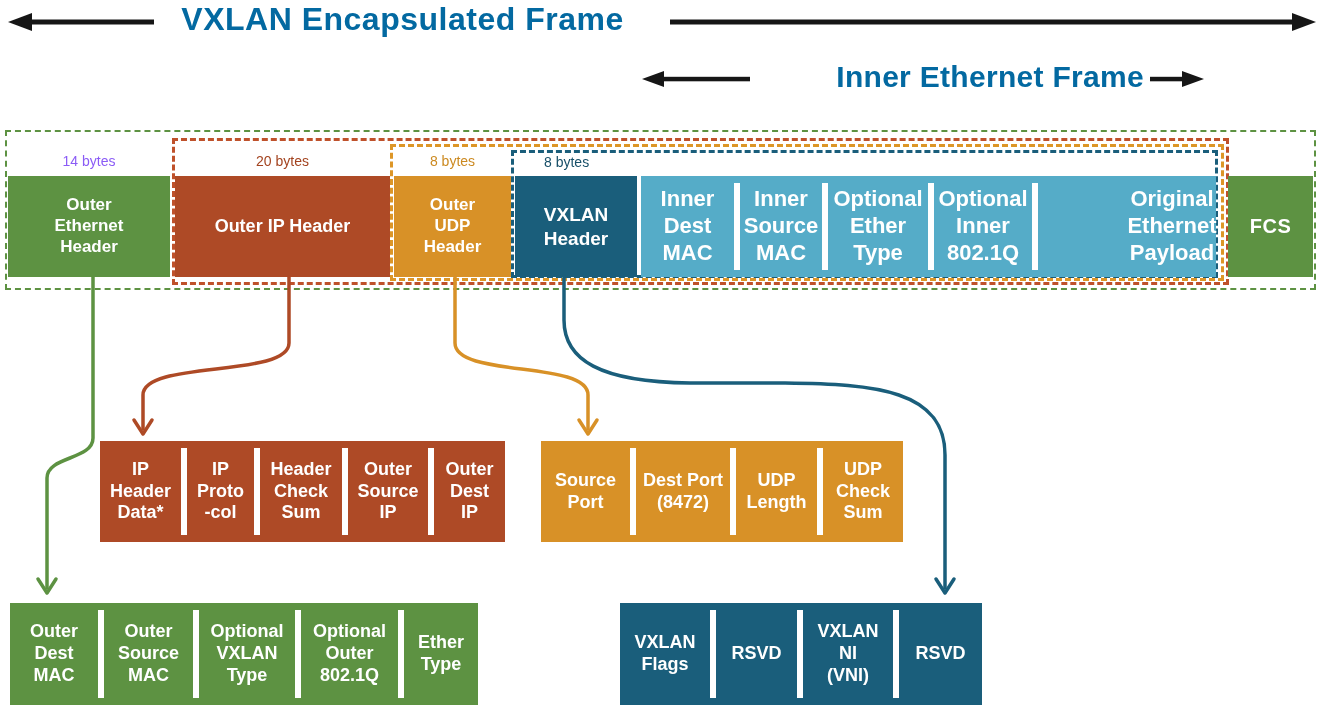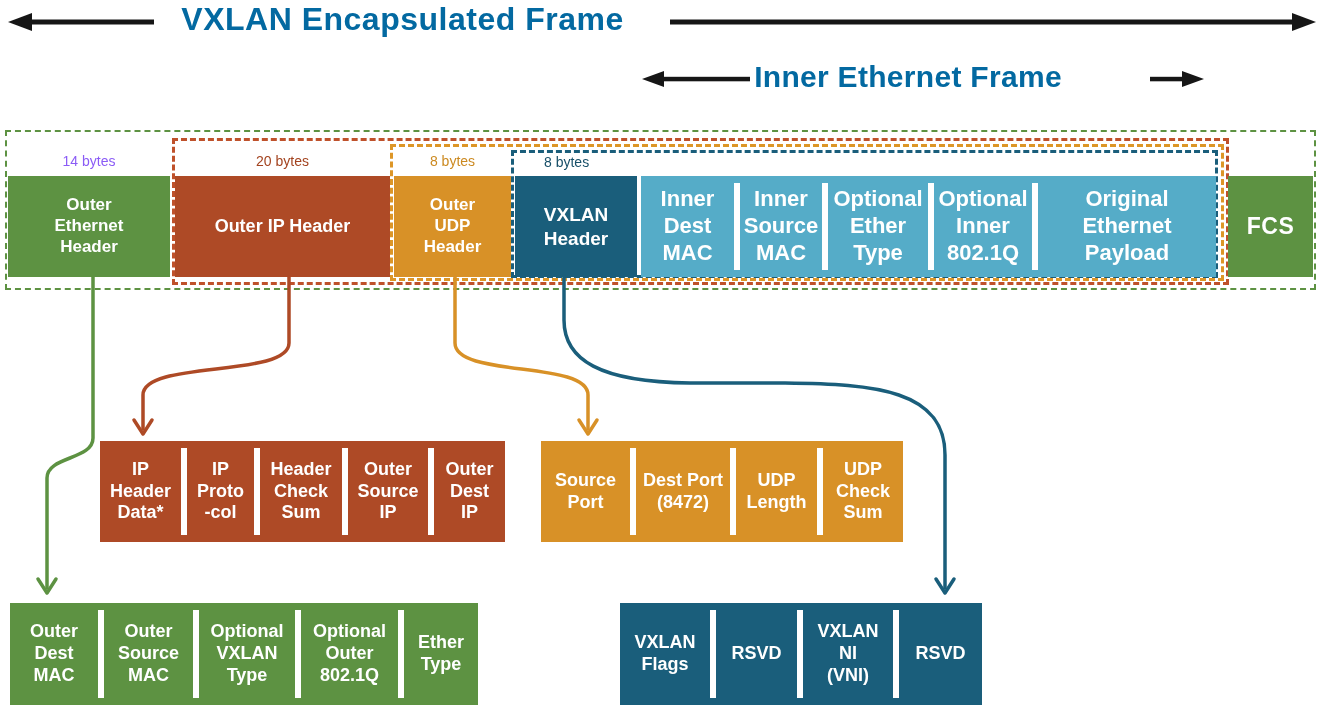--- a/index.html
+++ b/index.html
@@ -35,21 +35,21 @@
   .bg-teal{background:#1a5e7b;}
   .bg-blue{background:#55acc8;}
   .cell{
     position:absolute;top:0;bottom:0;display:flex;align-items:center;justify-content:center;
     color:#ffffff;font-weight:bold;text-align:center;white-space:pre-line;line-height:1.22;
   }
   .row{position:absolute;}
   .row .cell{font-size:18px;}
   .bluecells .cell{font-size:22px;}
   .divider{position:absolute;top:7px;bottom:7px;width:6px;background:#ffffff;}
-  .fcs-block{font-size:23px;letter-spacing:.5px;}
+  .fcs-block{font-size:20px;letter-spacing:.5px;}
   svg{display:block;}
   #arrow-overlay{position:absolute;left:0;top:0;z-index:6;pointer-events:none;}
 </style>
 </head>
 <body>
 
 <div id="canvas">
 
   <svg class="abs" style="left:6px;top:12px;" width="148" height="20">
     <polygon points="2,10 26,1 26,19" fill="#161616"></polygon>
@@ -58,21 +58,21 @@
   <div class="title main-title" style="left:150px;top:0px;width:505px;height:38px;line-height:38px;">VXLAN Encapsulated Frame</div>
   <svg class="abs" style="left:668px;top:12px;" width="650" height="20">
     <rect x="2" y="7.5" width="624" height="5" fill="#161616"></rect>
     <polygon points="648,10 624,1 624,19" fill="#161616"></polygon>
   </svg>
 
   <svg class="abs" style="left:640px;top:70px;" width="110" height="18">
     <polygon points="2,9 24,1 24,17" fill="#161616"></polygon>
     <rect x="18" y="6.8" width="92" height="4.5" fill="#161616"></rect>
   </svg>
-  <div class="title inner-title" style="left:712px;top:60px;width:392px;height:34px;line-height:34px;">Inner Ethernet Frame</div>
+  <div class="title inner-title" style="left:752px;top:60px;width:392px;height:34px;line-height:34px;text-align:right;">Inner Ethernet Frame</div>
   <svg class="abs" style="left:1150px;top:70px;" width="56" height="18">
     <rect x="0" y="6.8" width="36" height="4.5" fill="#161616"></rect>
     <polygon points="54,9 32,1 32,17" fill="#161616"></polygon>
   </svg>
 
   <div class="dashed green" style="left:5px;top:130px;width:1311px;height:160px;"></div>
   <div class="dashed red" style="left:172px;top:138px;width:1057px;height:147px;"></div>
   <div class="dashed orange" style="left:390px;top:144px;width:834px;height:137px;"></div>
   <div class="dashed teal" style="left:511px;top:150px;width:707px;height:128px;"></div>
 
@@ -101,21 +101,21 @@
 MAC</div>
     <div class="divider" style="left:181px;"></div>
     <div class="cell" style="left:187px;width:100px;">Optional
 Ether
 Type</div>
     <div class="divider" style="left:287px;"></div>
     <div class="cell" style="left:293px;width:98px;">Optional
 Inner
 802.1Q</div>
     <div class="divider" style="left:391px;"></div>
-    <div class="cell" style="left:397px;width:178px;">Original
+    <div class="cell" style="left:397px;width:178px;padding-left:45px;">Original
 Ethernet
 Payload</div>
   </div>
 
   <div class="block bg-green fcs-block" style="left:1228px;top:176px;width:85px;height:101px;">FCS</div>
 
   <div class="row bg-red" style="left:100px;top:441px;width:405px;height:101px;">
     <div class="cell" style="left:0;width:81px;">IP
 Header
 Data*</div>

